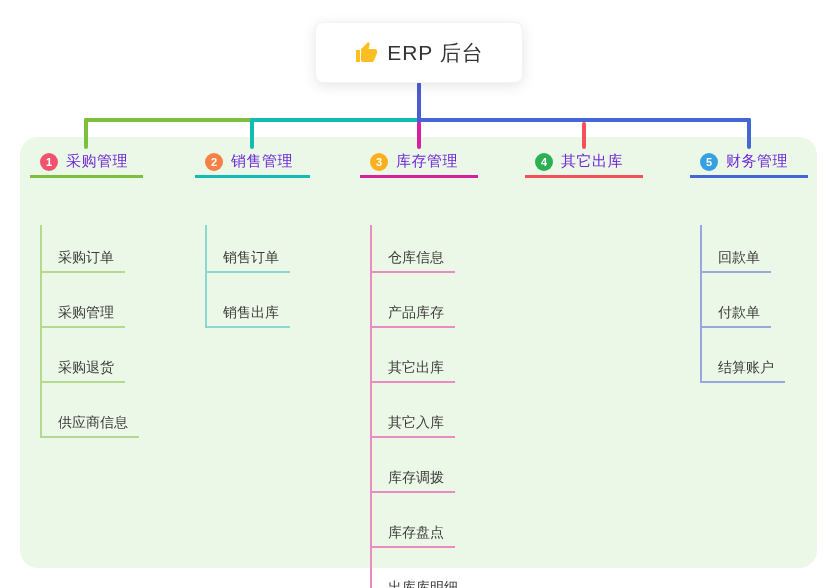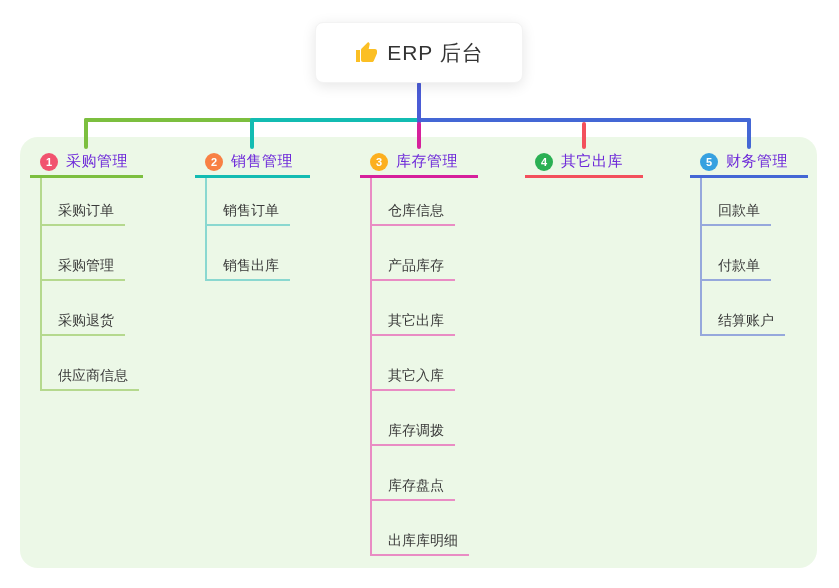--- a/index.html
+++ b/index.html
@@ -81,20 +81,21 @@
   .branch-label {
     font-size: 15px;
     color: #6d28d9;
     font-weight: 500;
     white-space: nowrap;
     letter-spacing: 0.5px;
   }
   .child-list {
     list-style: none;
     margin-left: 10px;
+    margin-top: 47px;
   }
   .child {
     height: 55px;
     border-left: 2px solid var(--lite);
     display: flex;
     align-items: flex-end;
   }
   .child:first-child { height: 48px; }
   .child-label {
     display: inline-block;

